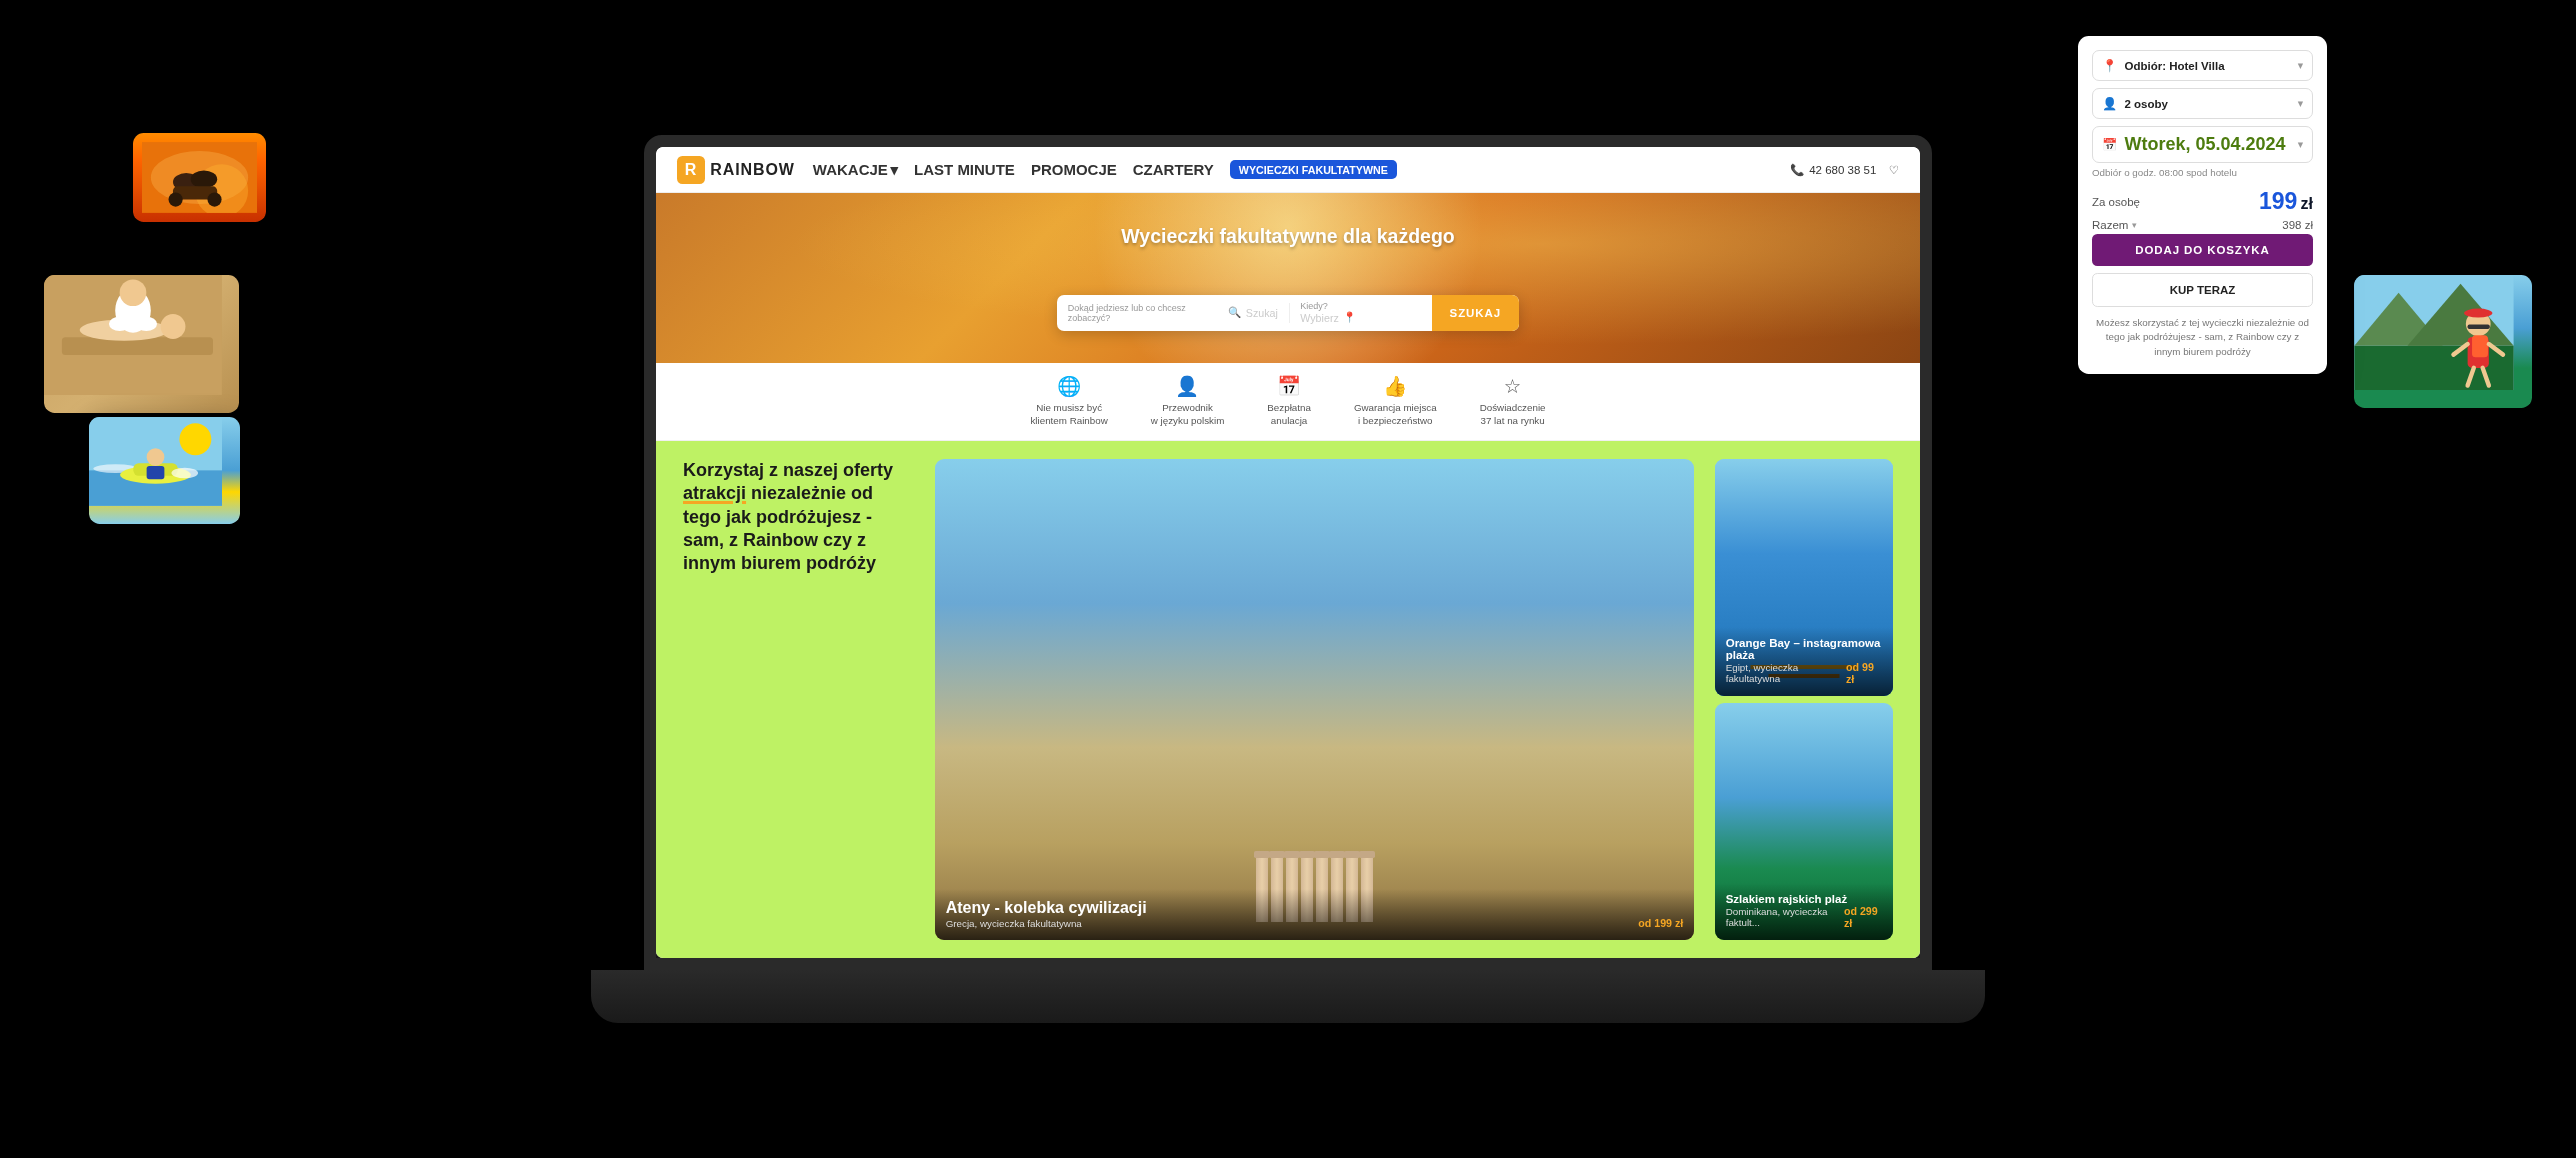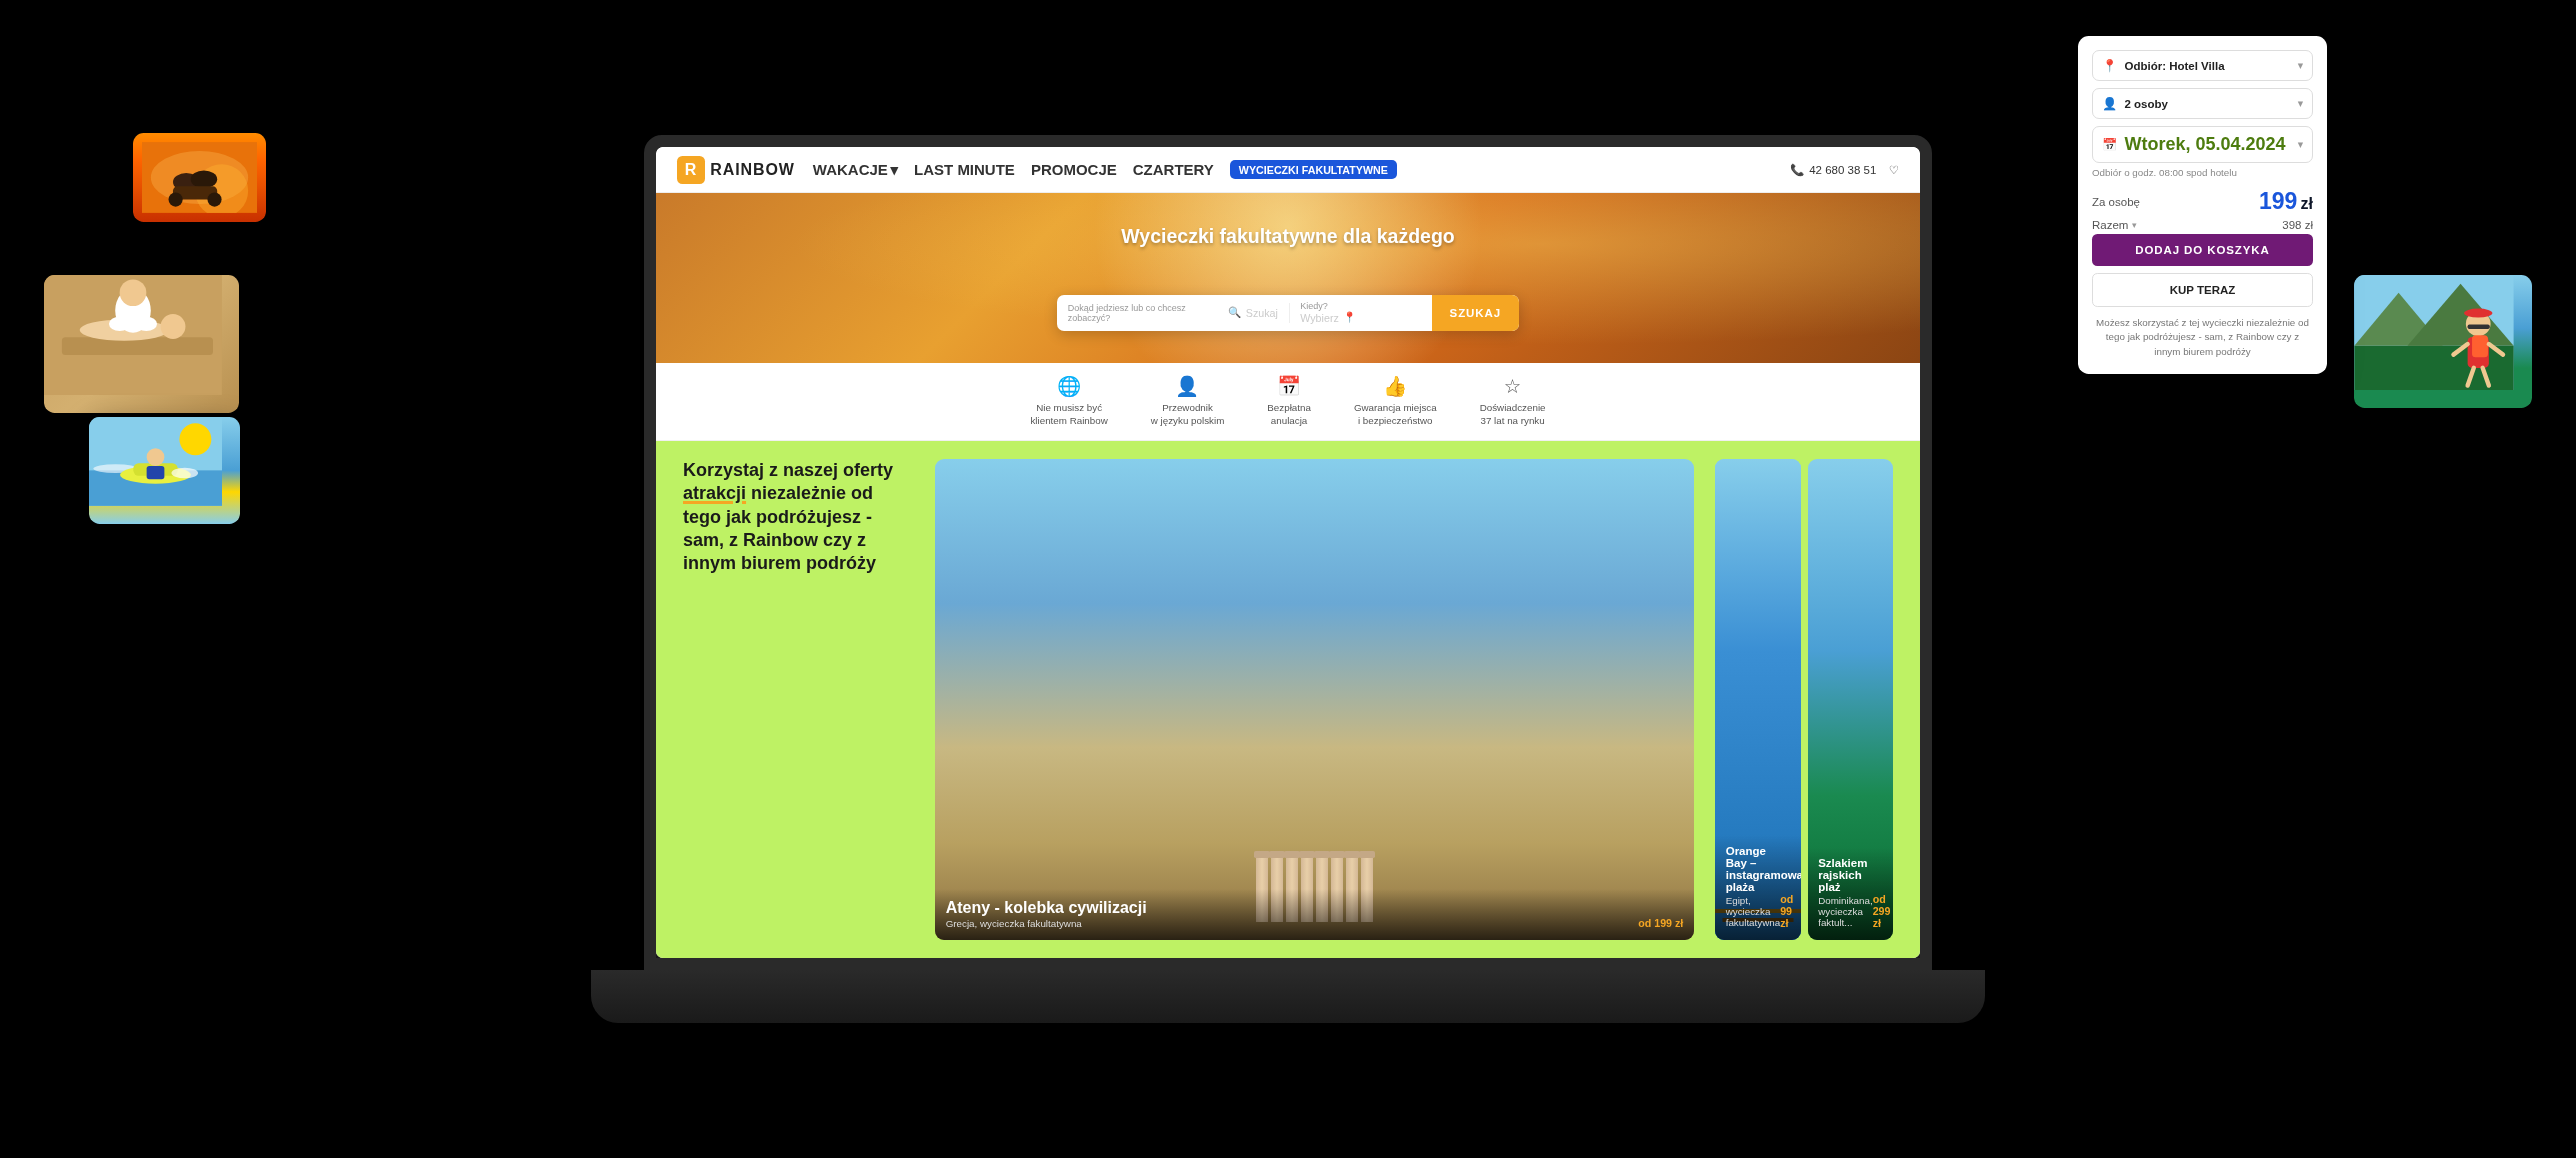--- a/index.html
+++ b/index.html
@@ -328,21 +328,21 @@
 
     .card-price {
       color: #f5a623;
       font-size: 10.7px;
       font-weight: 700;
     }
 
     .main-right {
       flex: 0 0 178px;
       display: flex;
-      flex-direction: row;
+      flex-direction: column;
       gap: 7px;
     }
 
     .side-card {
       flex: 1;
       border-radius: 9px;
       overflow: hidden;
       position: relative;
     }
 

